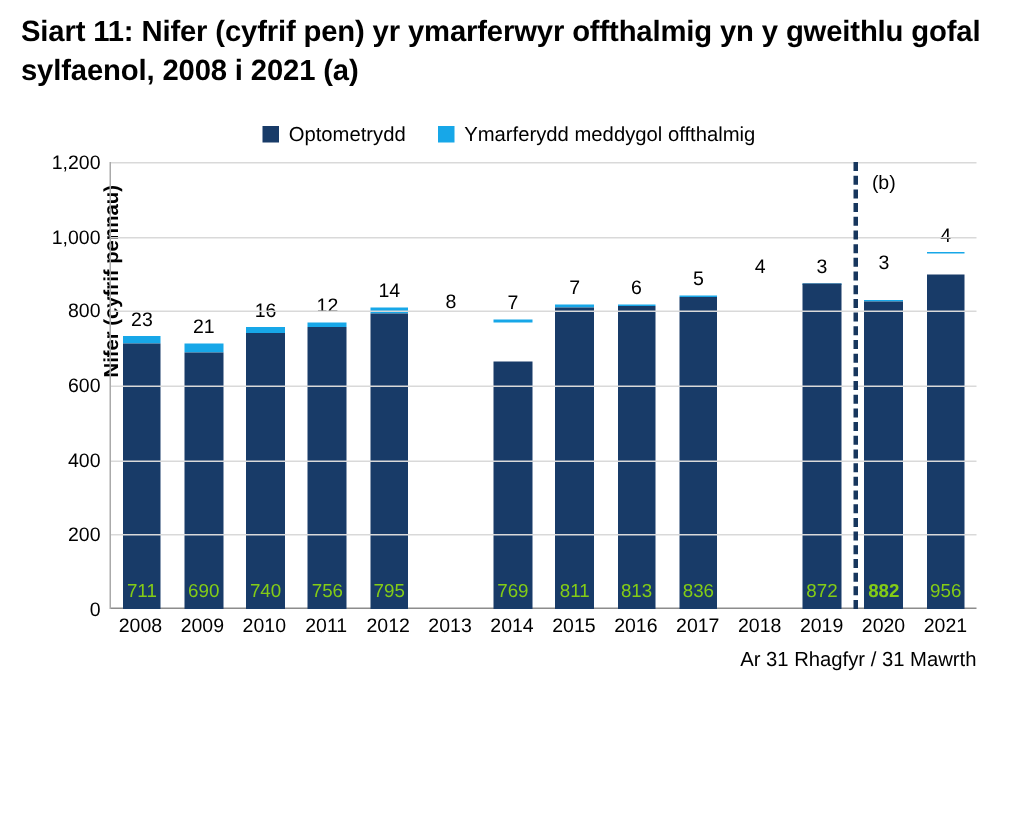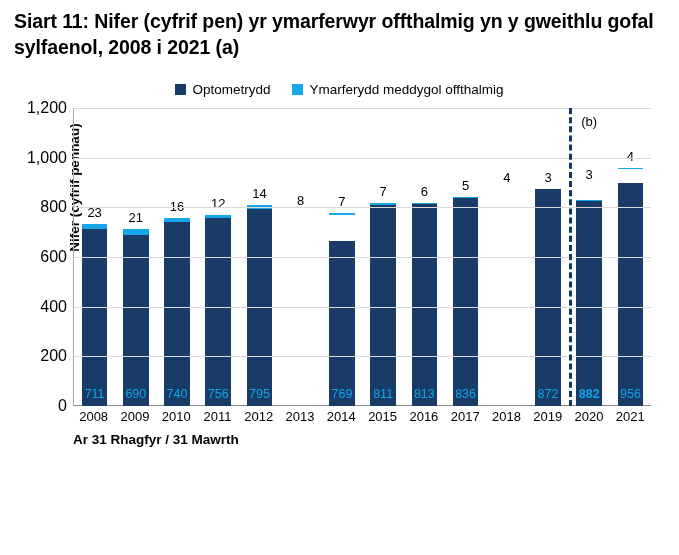--- a/index.html
+++ b/index.html
@@ -81,21 +81,21 @@
     bottom: 0;
     width: 100%;
     height: 1px;
     background: #8c8c8c;
   }
   .ytick {
     position: absolute;
     right: 100%;
     margin-right: 7px;
     transform: translateY(-50%);
-    font-size: 16px;
+    font-size: 13px;
     white-space: nowrap;
   }
   .bars {
     position: absolute;
     left: 0;
     top: 0;
     right: 0;
     bottom: 0;
     display: flex;
     align-items: flex-end;
@@ -124,21 +124,21 @@
     width: 100%;
     background: #183b68;
     position: relative;
   }
   .label-inside {
     position: absolute;
     left: 0;
     right: 0;
     bottom: 5px;
     text-align: center;
-    color: #0ea5e9;
+    color: #84cc16;
     font-size: 12.5px;
   }
   .label-above {
     position: absolute;
     left: 0;
     right: 0;
     text-align: center;
     font-size: 13px;
     color: #000000;
   }
@@ -163,23 +163,23 @@
   .xtick {
     flex: 1 1 0;
     text-align: center;
     font-size: 13px;
   }
   .x-axis-title {
     position: absolute;
     left: 73px;
     top: 432px;
     width: 578px;
-    text-align: left;
+    text-align: right;
     font-size: 13.5px;
-    font-weight: bold;
+    font-weight: normal;
   }
   .y-axis-title {
     position: absolute;
     left: -6px;
     top: 180px;
     width: 160px;
     text-align: center;
     font-size: 13.5px;
     font-weight: bold;
     transform: rotate(-90deg);

